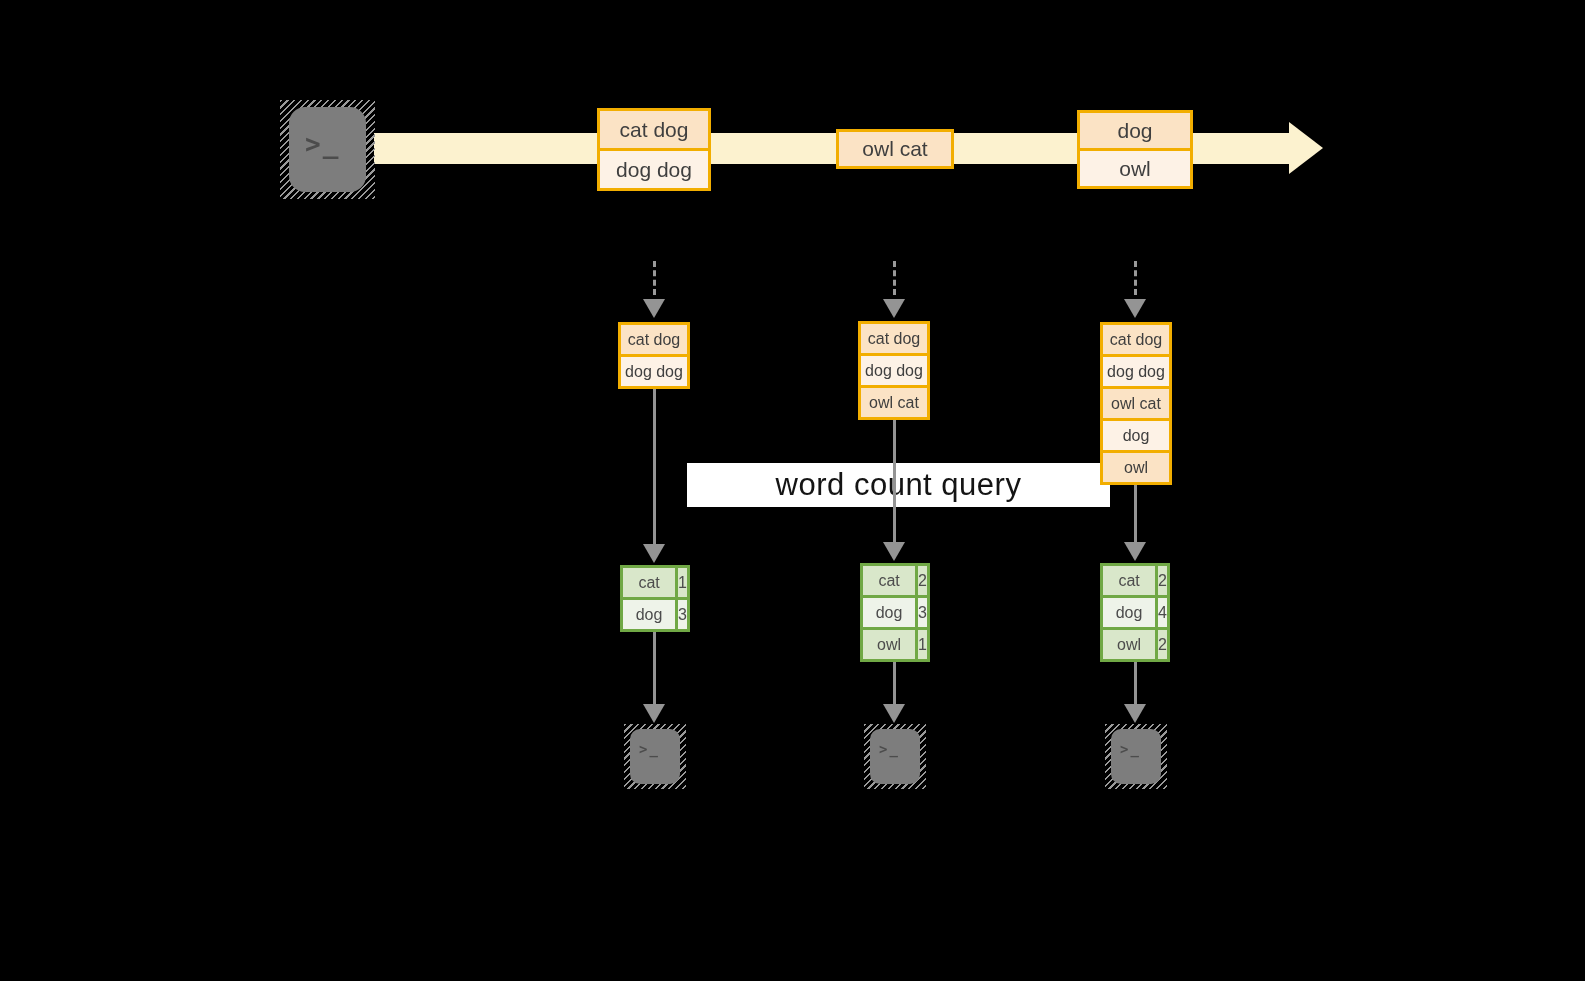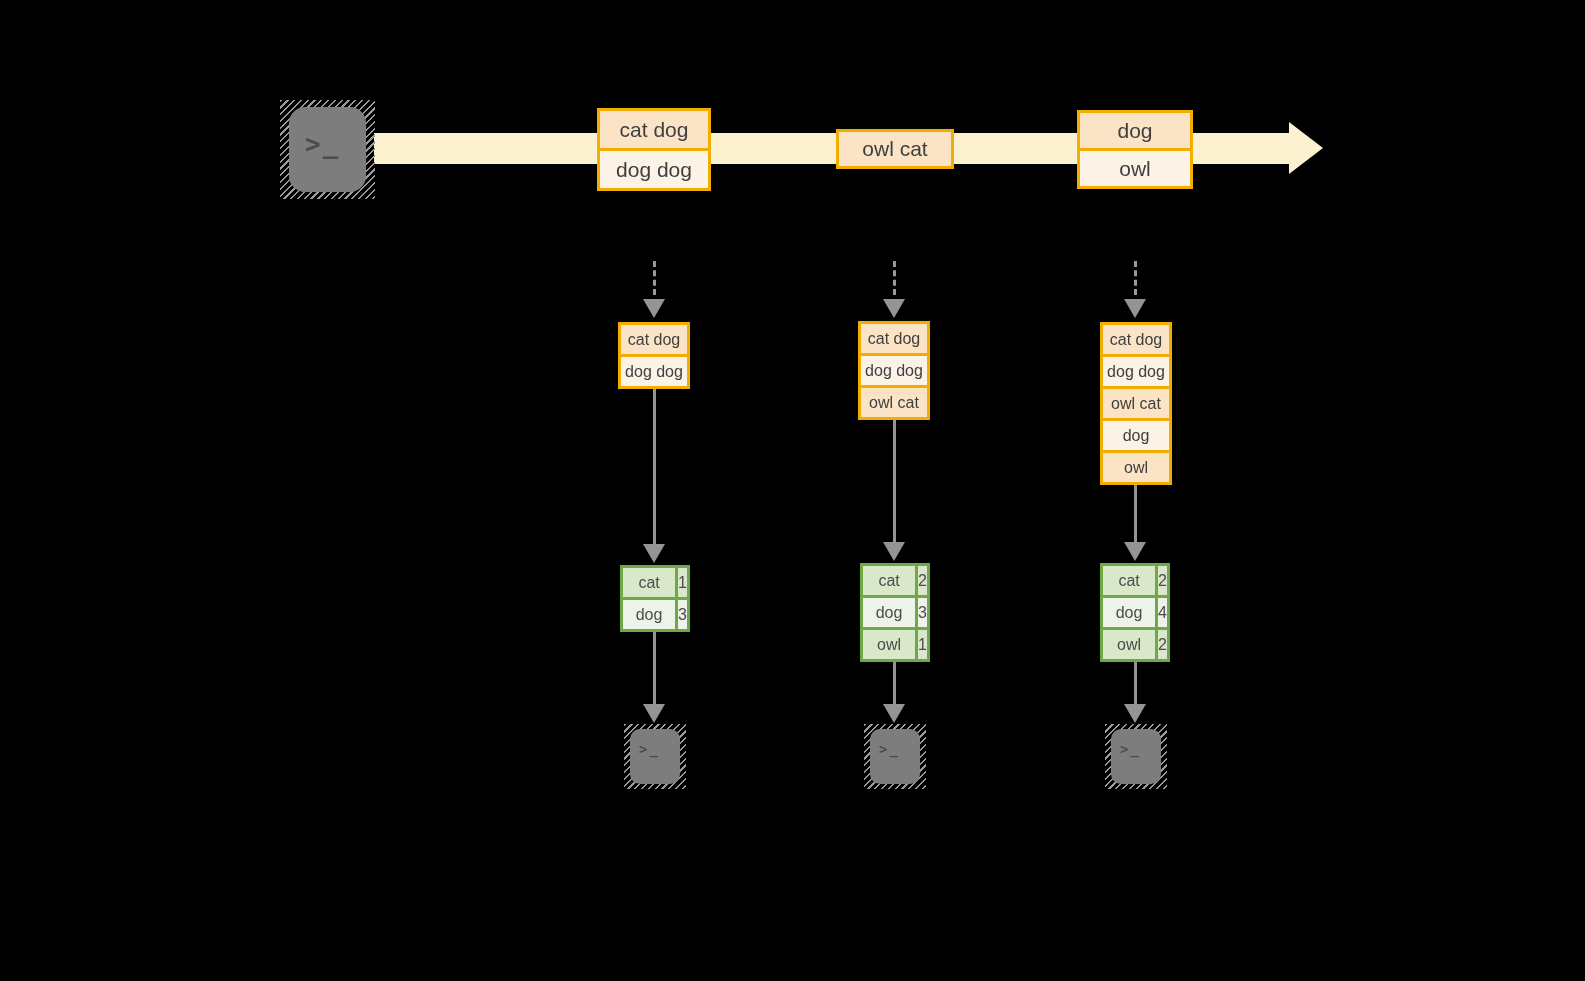--- a/index.html
+++ b/index.html
@@ -95,20 +95,23 @@
     <div class="cell">owl cat</div>
   </div>
   <div class="obox stack z2" style="left:1100px;top:322px;width:72px;">
     <div class="cell">cat dog</div>
     <div class="cell">dog dog</div>
     <div class="cell">owl cat</div>
     <div class="cell">dog</div>
     <div class="cell">owl</div>
   </div>
 
+  <div class="query-box">
+    <span>word count query</span>
+  </div>
 
   <div class="vline" style="left:653px;top:389px;height:156px;"></div>
   <div class="ahead" style="left:643px;top:544px;"></div>
   <div class="vline" style="left:893px;top:420px;height:124px;"></div>
   <div class="ahead" style="left:883px;top:542px;"></div>
   <div class="vline" style="left:1134px;top:485px;height:59px;"></div>
   <div class="ahead" style="left:1124px;top:542px;"></div>
 
   <div class="gtable" style="left:620px;top:565px;">
     <div class="row">

